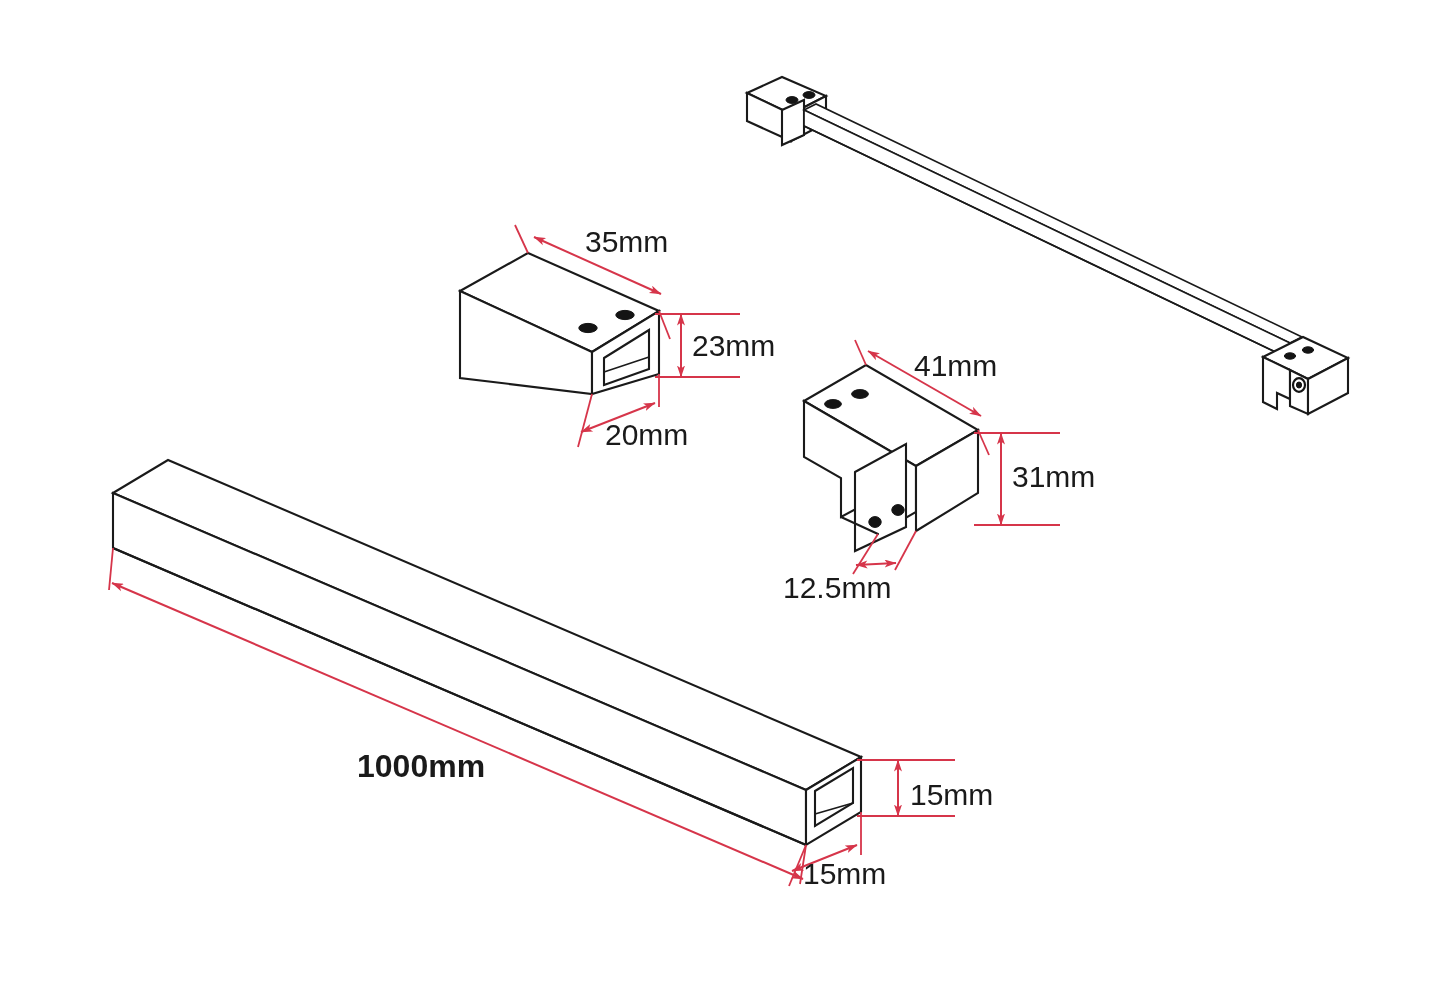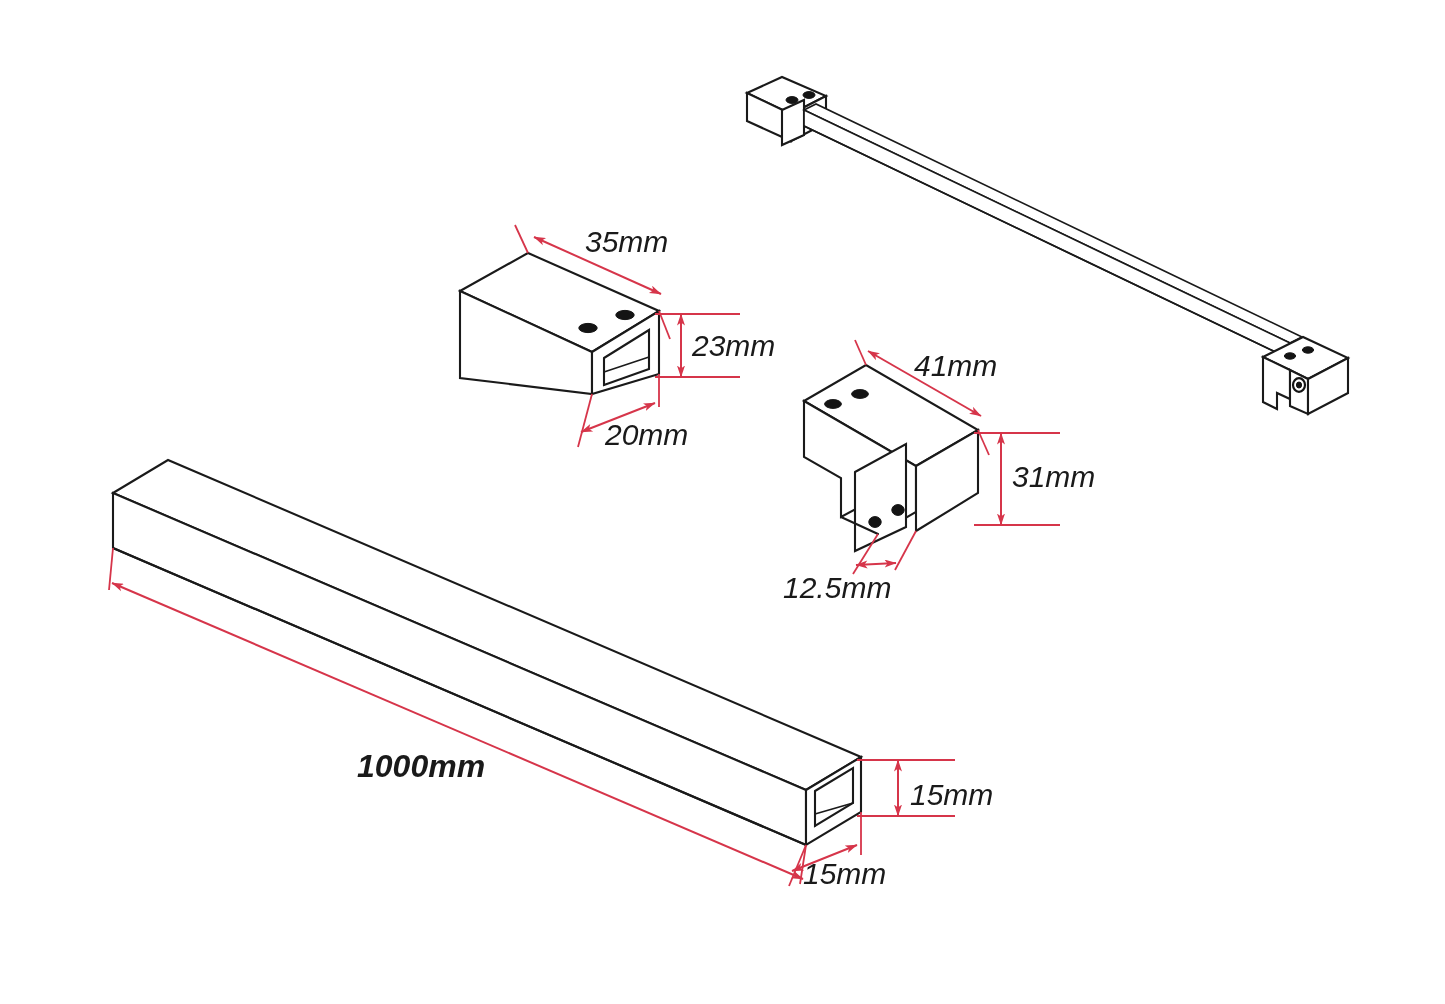--- a/index.html
+++ b/index.html
@@ -13,21 +13,20 @@
     height: 1004px;
     position: relative;
     overflow: hidden;
     font-family: "Liberation Sans", sans-serif;
   }
   #drawing-root {
     position: absolute;
     left: 0; top: 0;
     width: 1445px;
     height: 836px;
-    font-style: italic;
   }
   svg.canvas {
     display: block;
     width: 1445px;
     height: 1004px;
     background: #ffffff;
   }
   .edge {
     fill: none;
     stroke: #1a1a1a;

